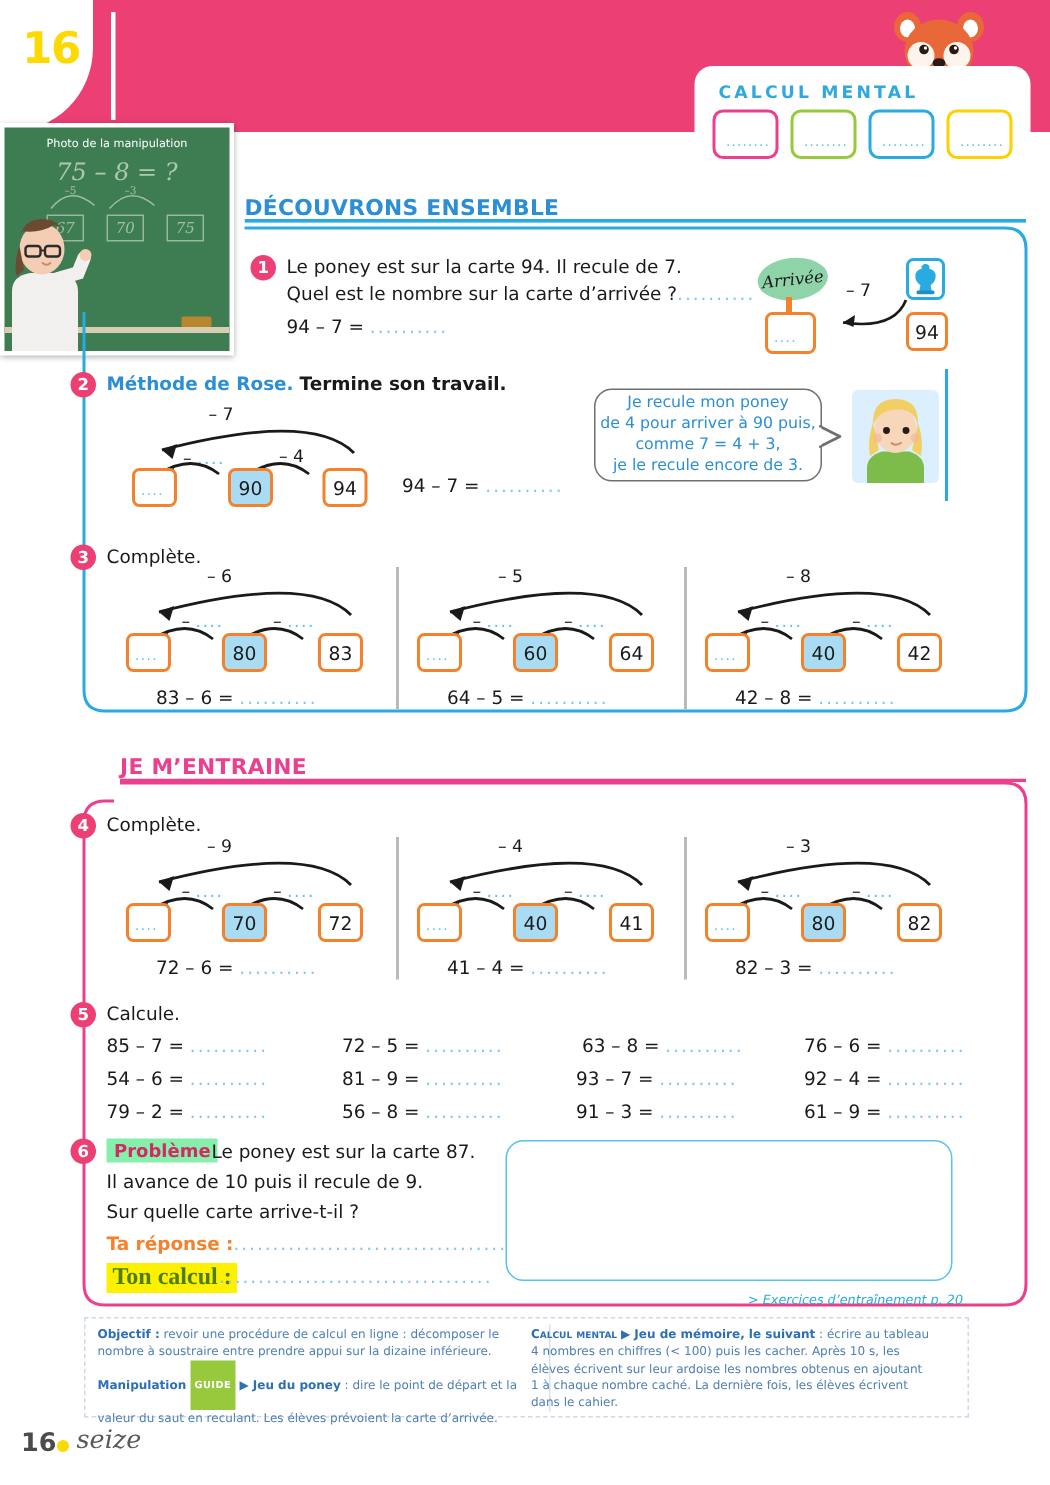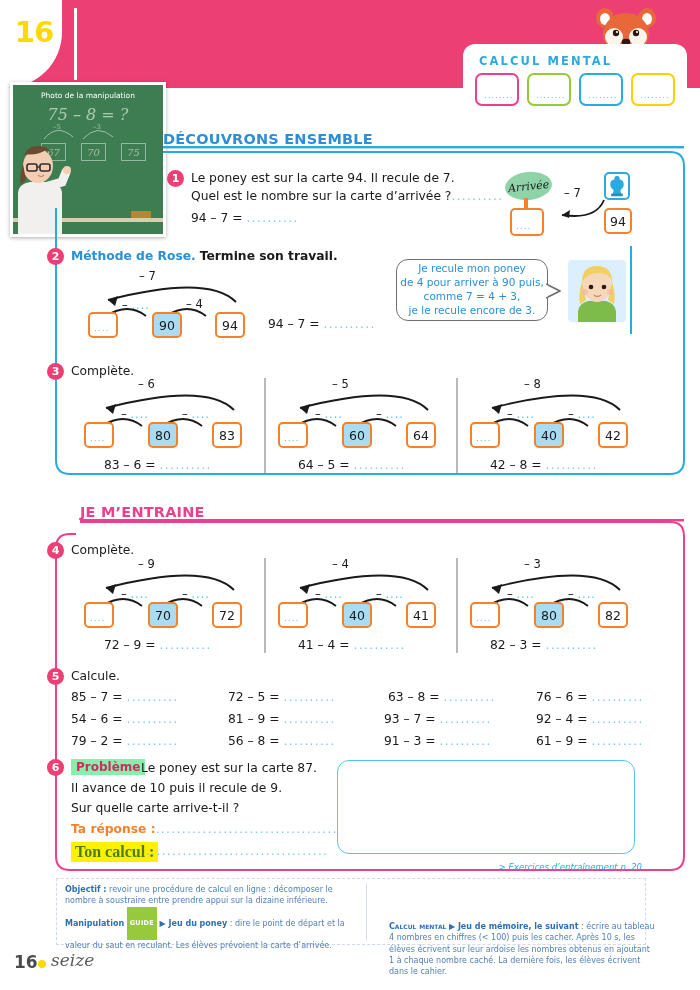--- a/index.html
+++ b/index.html
@@ -73,21 +73,21 @@
   .cm-b1 { border-color: #ec3f8e; }
   .cm-b2 { border-color: #97c93d; }
   .cm-b3 { border-color: #29abe2; }
   .cm-b4 { border-color: #fdd000; }
 
   
   .panda { position: absolute; left: 590px; top: 4px; width: 72px; height: 66px; }
 
   
   .photo-frame {
-    position: absolute; left: 10px; top: 82px; width: 156px; height: 155px;
+    position: absolute; left: 0; top: 82px; width: 156px; height: 155px;
     background: #ffffff; padding: 3px;
     box-shadow: 0 1px 4px rgba(0,0,0,0.32);
   }
   .chalkboard {
     width: 100%; height: 100%; background: #3e7c52; position: relative;
     overflow: hidden;
   }
   .cb-caption {
     position: absolute; left: 0; right: 0; top: 6px; text-align: center;
     color: #ffffff; font-size: 7.5px;
@@ -227,21 +227,21 @@
   .obj-box {
     position: absolute; left: 56px; top: 878px; width: 590px; height: 67px;
     border-top: 1px dashed #cfd9e8; border-bottom: 1px dashed #cfd9e8;
     border-left: 1px dashed #cfd9e8; border-right: 1px dashed #cfd9e8;
   }
   .obj-col {
     position: absolute; top: 5px; font-size: 8px; line-height: 1.42;
     color: #4e7fb5; font-family: "DejaVu Sans", sans-serif;
   }
   .obj-left { left: 8px; width: 300px; }
-  .obj-right { left: 332px; width: 268px; margin-top: 37px; }
+  .obj-right { left: 297px; width: 268px; }
   .obj-sep { position: absolute; left: 309px; top: 4px; width: 1px; height: 58px;
     background: #d7e0ec; }
   .obj-key { color: #2c6fb5; font-weight: bold; }
   .badge-guide {
     display: inline-block; background: #97c93d; color: #ffffff;
     font-size: 6.5px; font-weight: bold; padding: 12px 3px;
     vertical-align: 1px; letter-spacing: 0.3px;
   }
   .smallcaps { font-variant: small-caps; font-weight: bold; color: #2c6fb5; }
 
@@ -507,21 +507,21 @@
   <path d="M22 20 L32 16 L29 26 Z" fill="#1a1a1a"></path>
   <path d="M118 38 Q100 24 78 38" stroke="#1a1a1a" stroke-width="1.9" fill="none"></path>
   <path d="M78 38 L88 34 L86 43 Z" fill="#1a1a1a"></path>
   <path d="M58 38 Q40 24 18 38" stroke="#1a1a1a" stroke-width="1.9" fill="none"></path>
   <path d="M18 38 L28 34 L26 43 Z" fill="#1a1a1a"></path>
 </svg>
 <div class="card empty" style="left:84px;top:602px">....</div>
 <div class="card blue-fill" style="left:148px;top:602px">70</div>
 <div class="card" style="left:212px;top:602px">72</div>
 <div class="txt" style="left:104px;top:638px">
-  <span>72 – 9 = </span><span class="dots-fill">..........</span>
+  <span>72 – 6 = </span><span class="dots-fill">..........</span>
 </div>
 
 <div class="jump-label" style="left:332px;top:557px">– 4</div>
 <div class="jump-label" style="left:315px;top:587px">– <span class="dd">....</span></div>
 <div class="jump-label" style="left:376px;top:587px">– <span class="dd">....</span></div>
 <svg class="arrows" style="left:278px;top:568px;width:160px;height:46px">
   <path d="M150 22 Q122 -6 22 20" stroke="#1a1a1a" stroke-width="1.9" fill="none"></path>
   <path d="M22 20 L32 16 L29 26 Z" fill="#1a1a1a"></path>
   <path d="M118 38 Q100 24 78 38" stroke="#1a1a1a" stroke-width="1.9" fill="none"></path>
   <path d="M78 38 L88 34 L86 43 Z" fill="#1a1a1a"></path>

